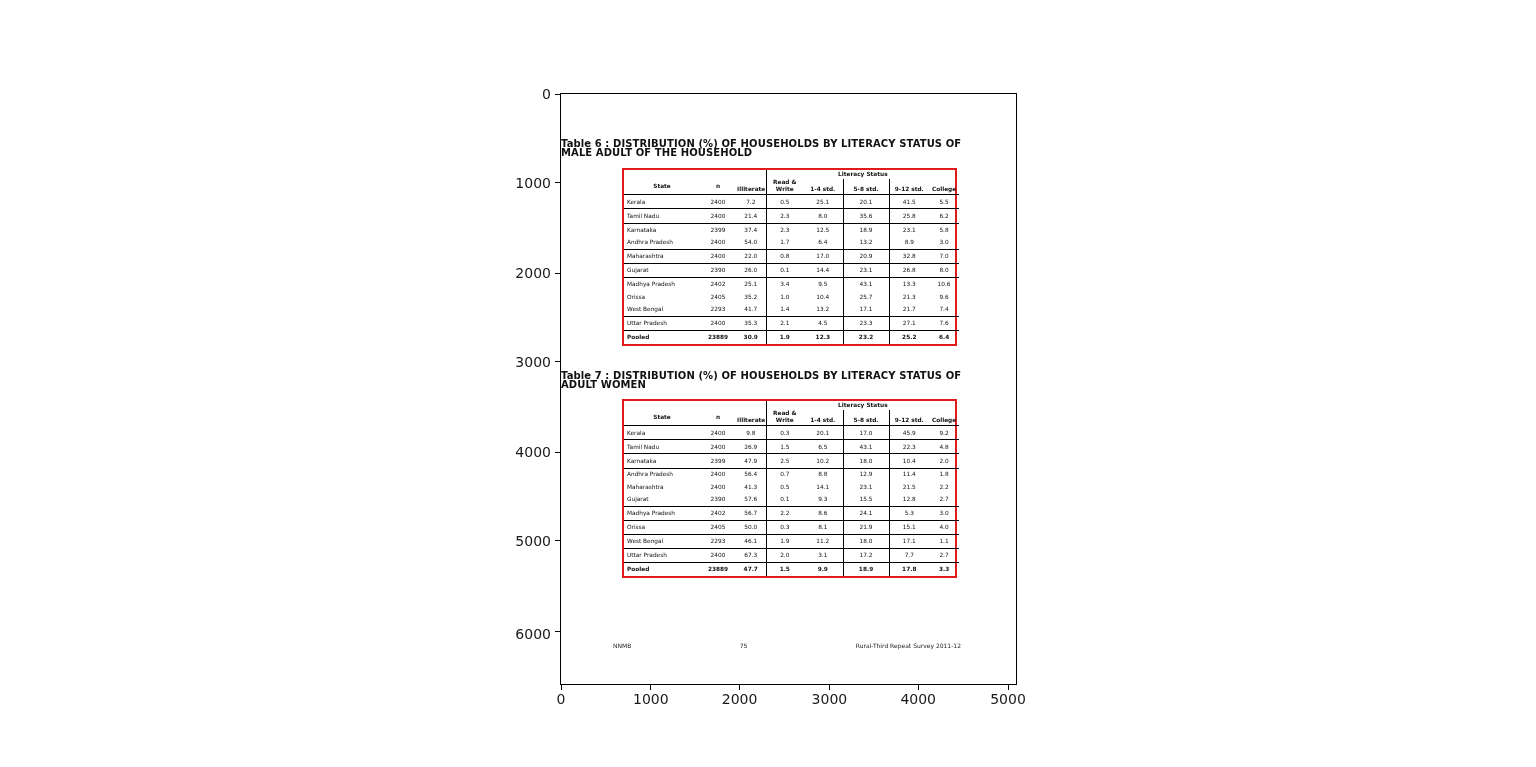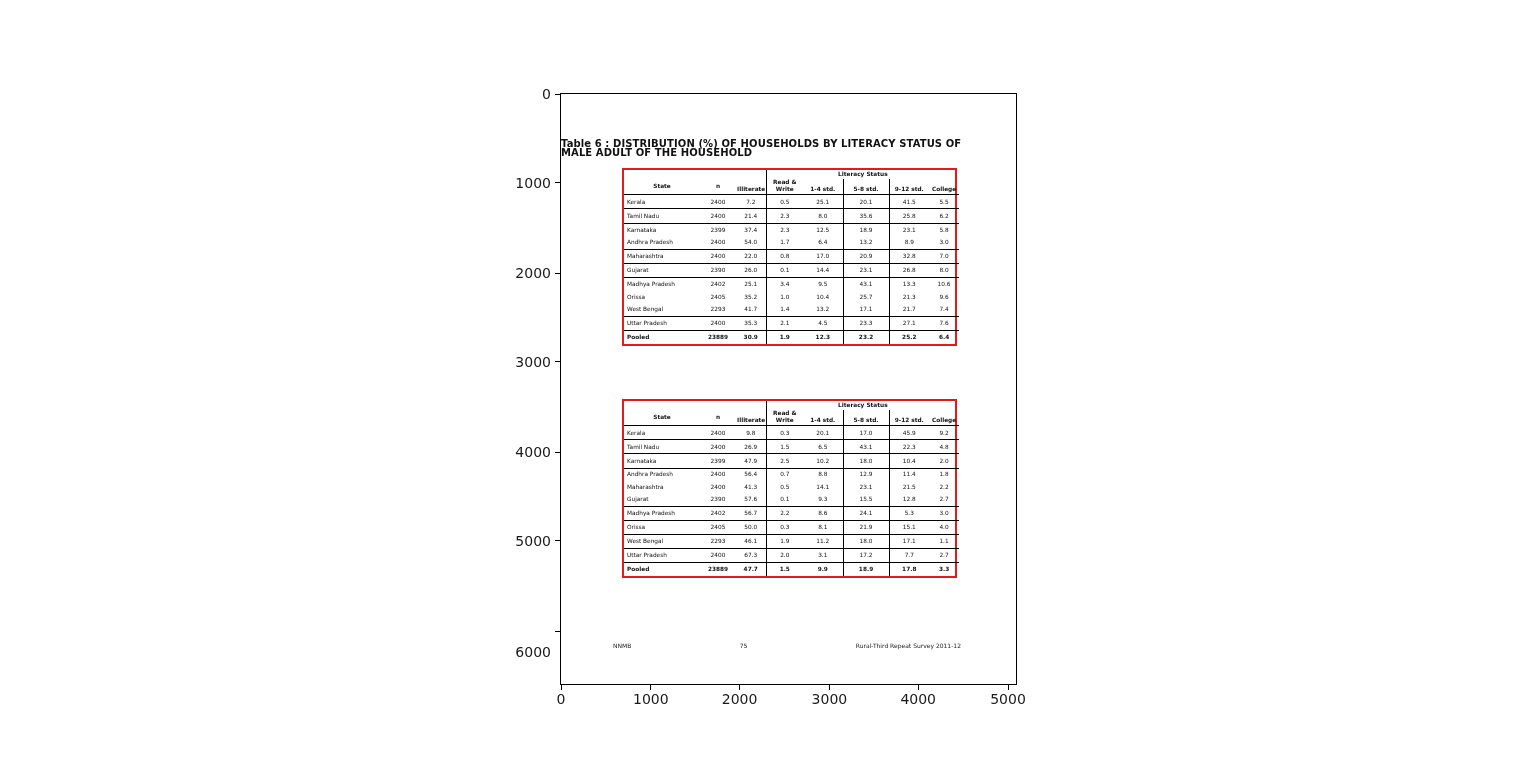--- a/index.html
+++ b/index.html
@@ -198,20 +198,24 @@
             <td>1.9</td>
             <td class="vr">12.3</td>
             <td class="vr">23.2</td>
             <td>25.2</td>
             <td>6.4</td>
           </tr>
         </tbody>
       </table>
     </div>
 
+  <div class="pg-title t7">
+    <div>Table 7 : DISTRIBUTION (%) OF HOUSEHOLDS BY LITERACY STATUS OF</div>
+    <div>ADULT WOMEN</div>
+  </div>
 
   <div class="tbl-wrap tw2" style="border-color: rgb(225, 26, 26);">
       <table>
         <colgroup>
           <col style="width: 76px;">
           <col style="width: 36px;">
           <col style="width: 30px;">
           <col style="width: 37px;">
           <col style="width: 40px;">
           <col style="width: 46px;">
@@ -360,21 +364,21 @@
     <div class="tick-label ylab" style="left: -56px; top: 80.972px;">1000</div>
     <div class="tick-mark" style="left: -6px; width: 5px; height: 1px; top: 178.506px;"></div>
     <div class="tick-label ylab" style="left: -56px; top: 171.006px;">2000</div>
     <div class="tick-mark" style="left: -6px; width: 5px; height: 1px; top: 267.478px;"></div>
     <div class="tick-label ylab" style="left: -56px; top: 259.978px;">3000</div>
     <div class="tick-mark" style="left: -6px; width: 5px; height: 1px; top: 357.512px;"></div>
     <div class="tick-label ylab" style="left: -56px; top: 350.012px;">4000</div>
     <div class="tick-mark" style="left: -6px; width: 5px; height: 1px; top: 446.484px;"></div>
     <div class="tick-label ylab" style="left: -56px; top: 438.984px;">5000</div>
     <div class="tick-mark" style="left: -6px; width: 5px; height: 1px; top: 536.518px;"></div>
-    <div class="tick-label ylab" style="left: -56px; top: 550px;">6000</div>
+    <div class="tick-label ylab" style="left: -56px; top: 532px;">6000</div>
     <div class="tick-mark" style="bottom: -6px; height: 5px; width: 1px; left: -0.5px;"></div>
     <div class="tick-label xlab" style="top: 597px; left: -32px;">0</div>
     <div class="tick-mark" style="bottom: -6px; height: 5px; width: 1px; left: 89.317px;"></div>
     <div class="tick-label xlab" style="top: 597px; left: 57.817px;">1000</div>
     <div class="tick-mark" style="bottom: -6px; height: 5px; width: 1px; left: 178.088px;"></div>
     <div class="tick-label xlab" style="top: 597px; left: 146.588px;">2000</div>
     <div class="tick-mark" style="bottom: -6px; height: 5px; width: 1px; left: 267.904px;"></div>
     <div class="tick-label xlab" style="top: 597px; left: 236.404px;">3000</div>
     <div class="tick-mark" style="bottom: -6px; height: 5px; width: 1px; left: 356.721px;"></div>
     <div class="tick-label xlab" style="top: 597px; left: 325.221px;">4000</div>

